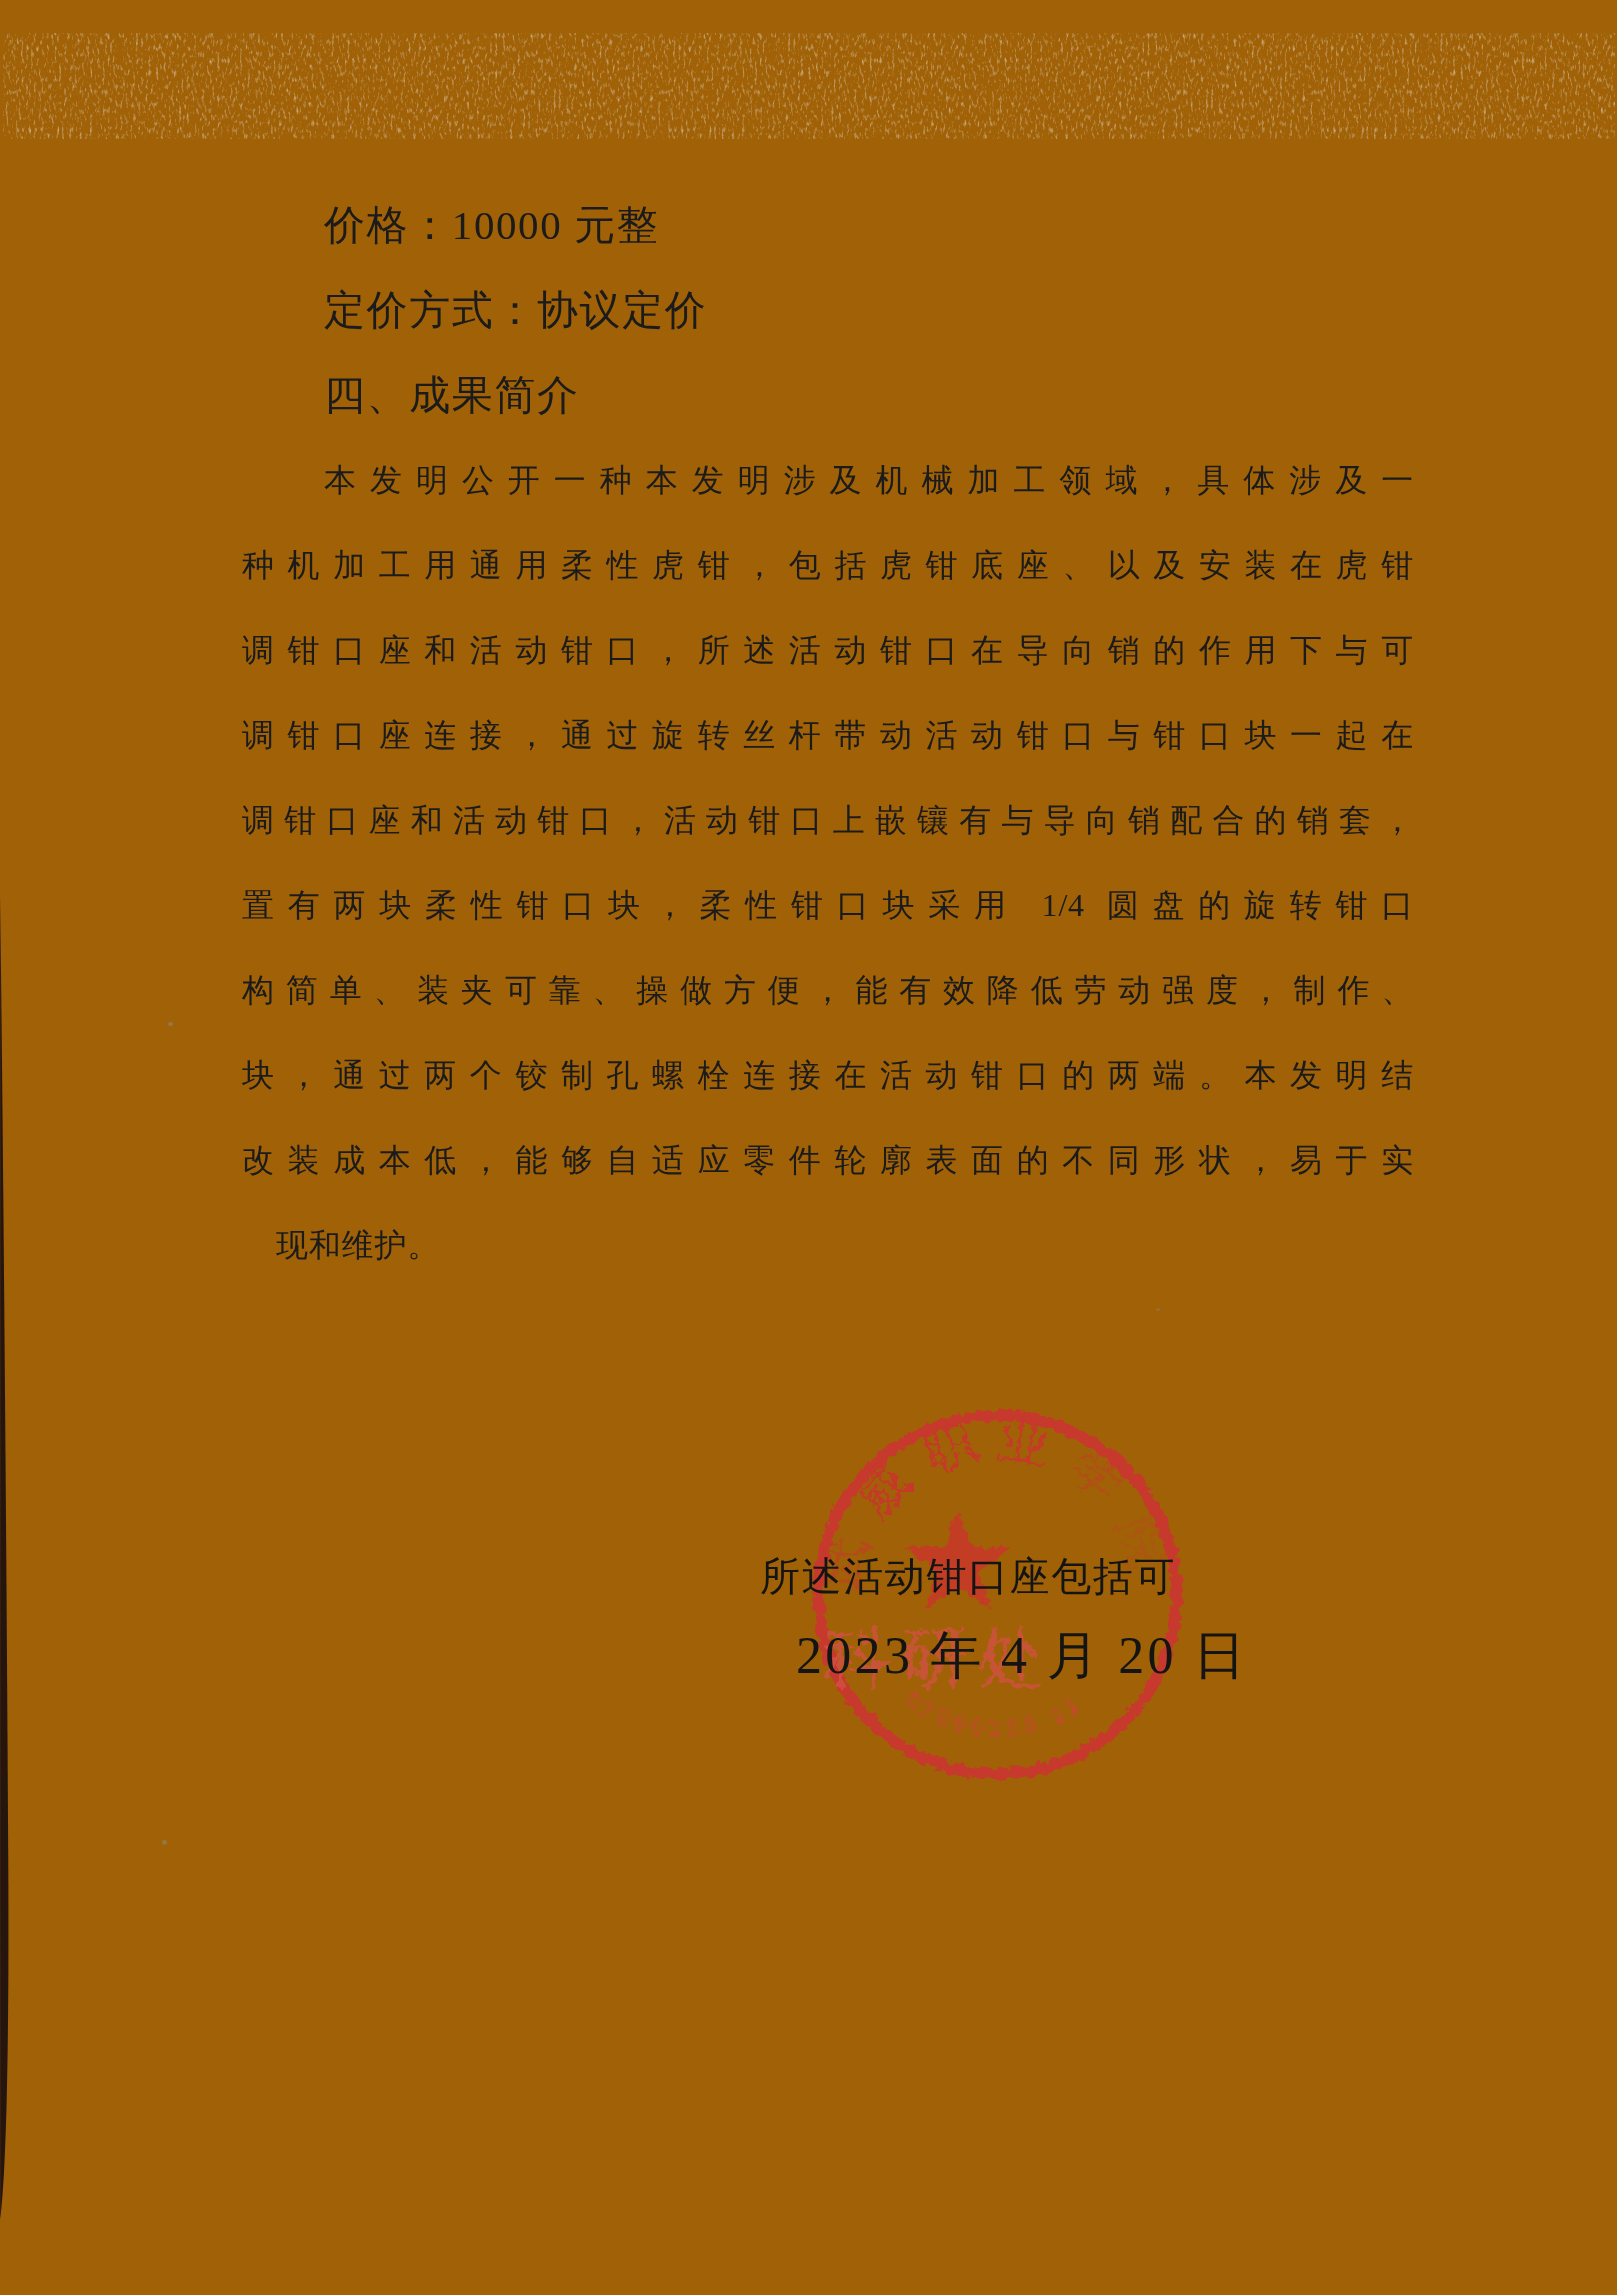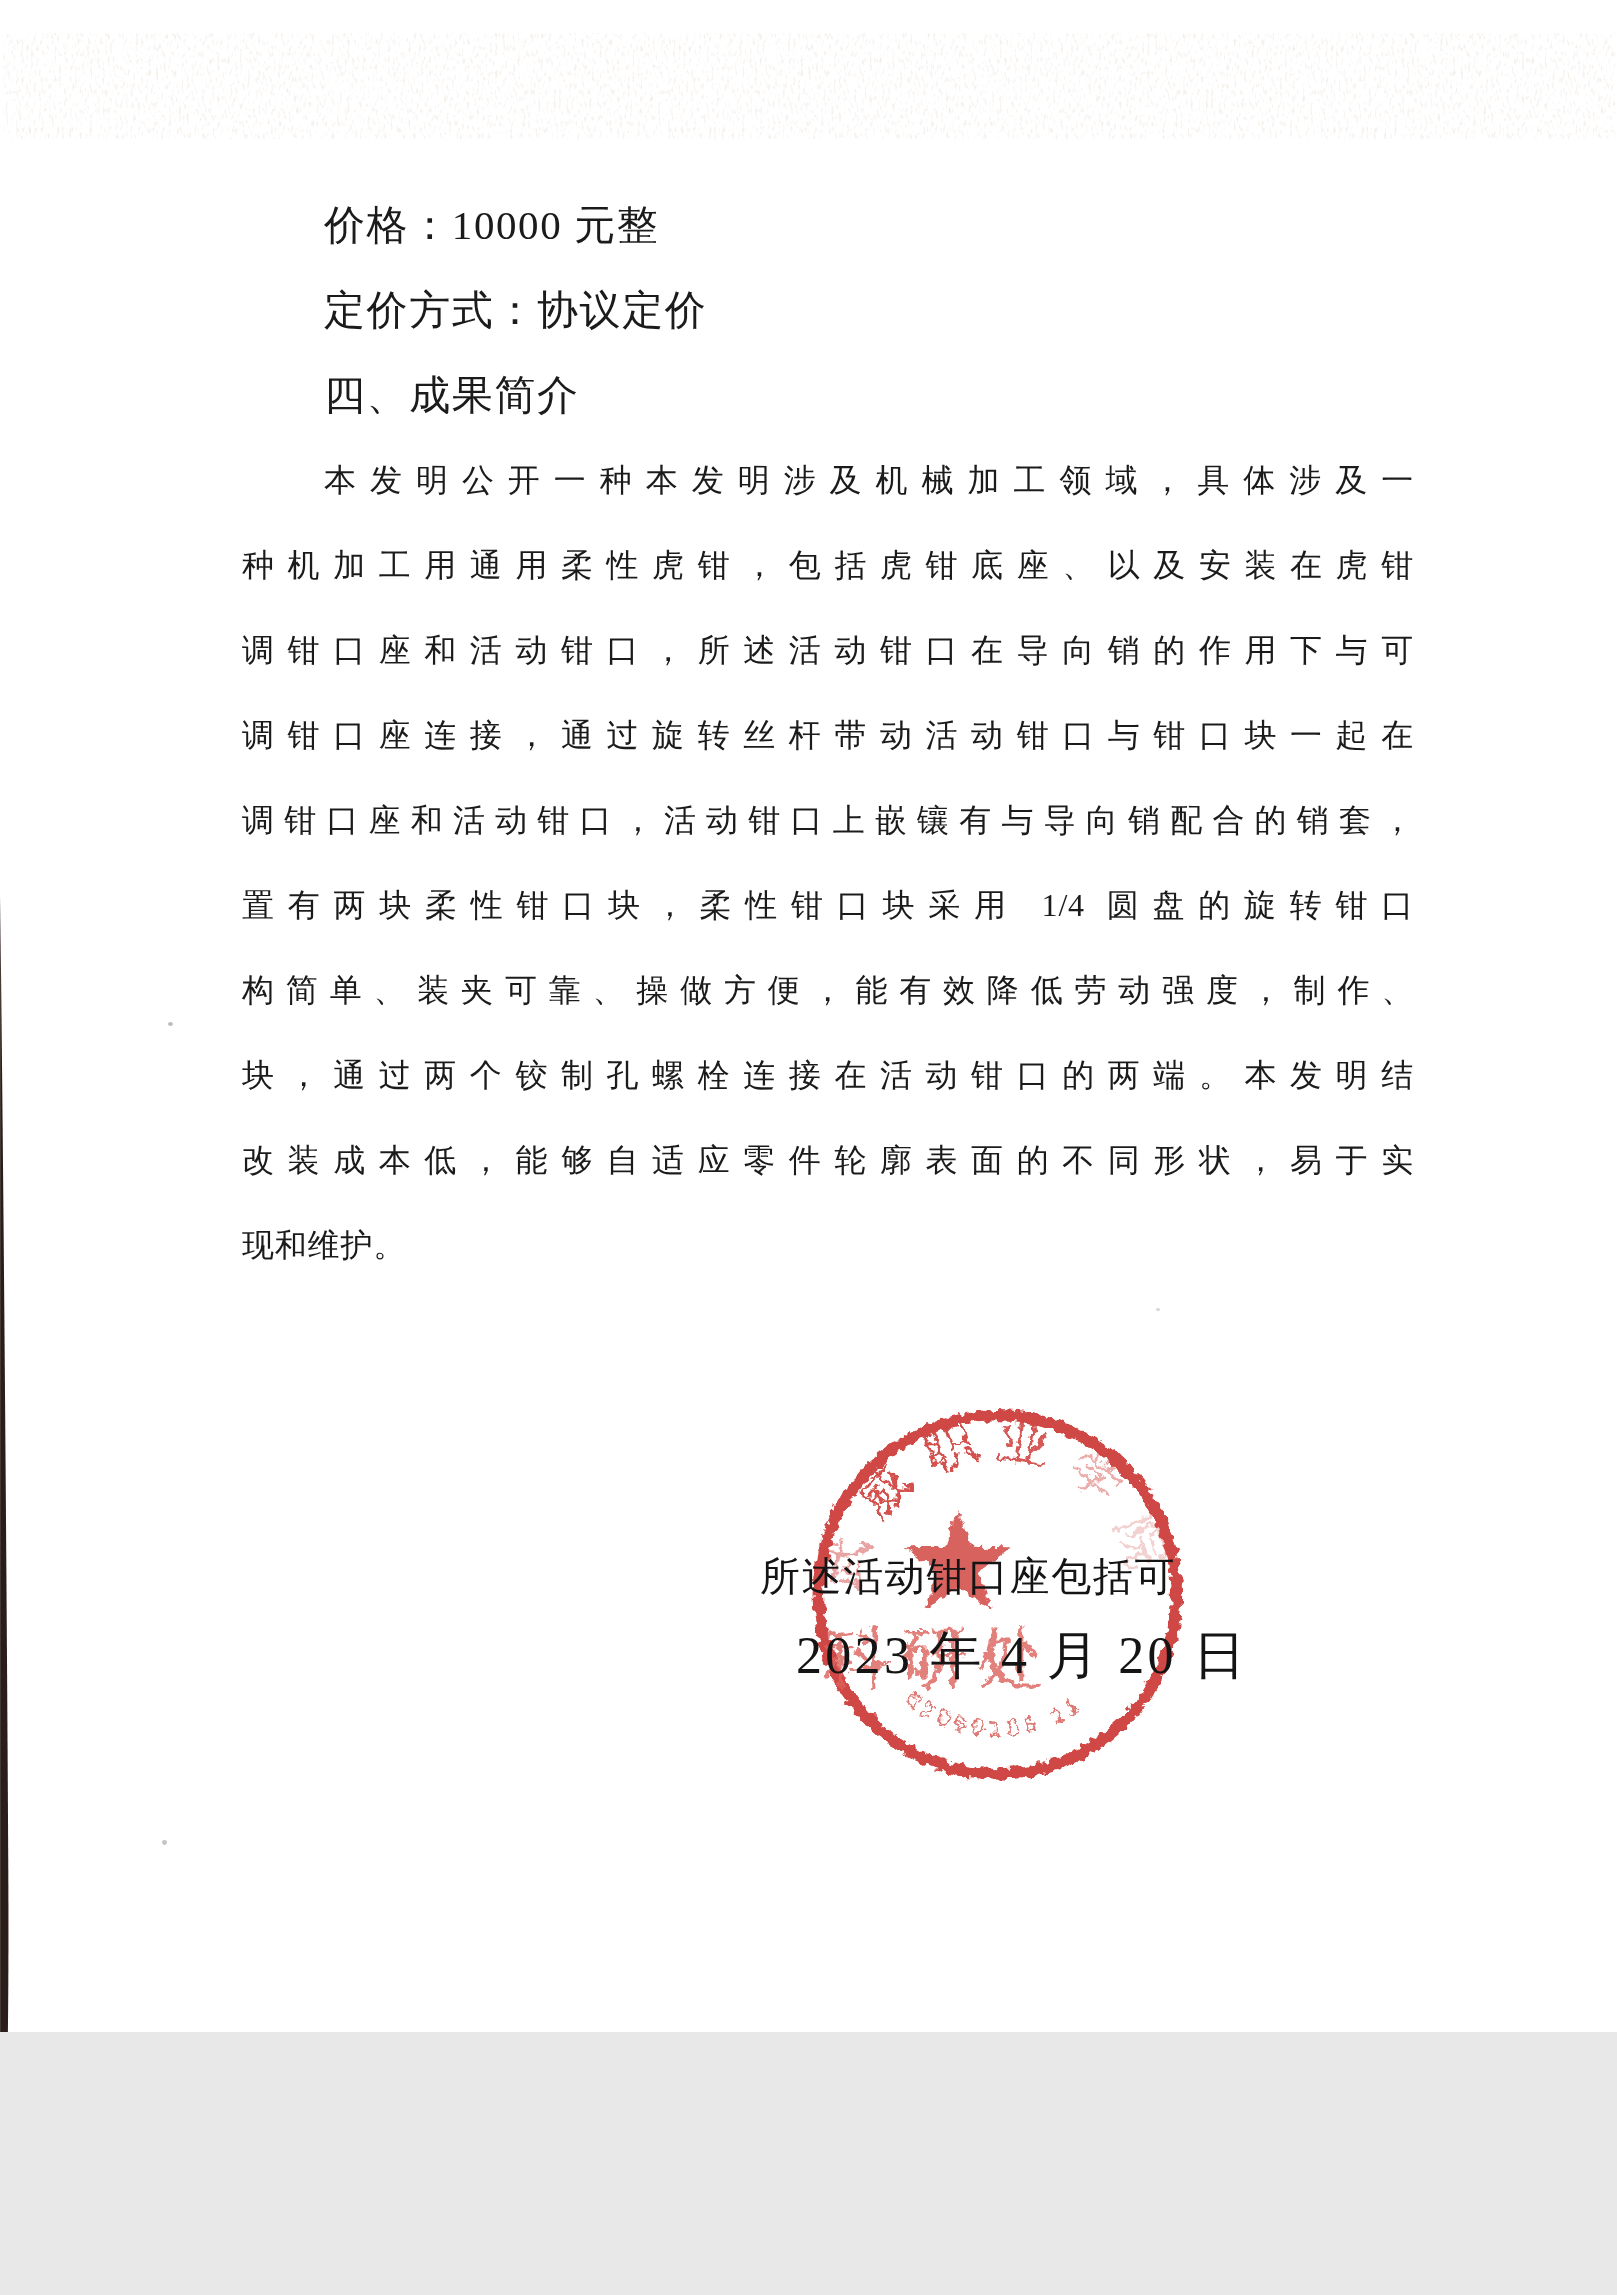--- a/index.html
+++ b/index.html
@@ -1,19 +1,19 @@
 <!DOCTYPE html>
 <html style="font-size:13px"><head>
 <meta charset="utf-8">
 <style>
   html,body{margin:0;padding:0;background:#e8e8e8;}
   .page{
     position:relative;
-    width:1618px;height:2032px;
-    background:#ffffff;
+    width:1618px;height:2295px;
+    background:#a16207;
     overflow:hidden;
     font-family:"Liberation Serif","DejaVu Serif",serif;
     color:#1b1b1b;
   }
   .scan-noise{position:absolute;left:0;top:33px;width:1618px;height:106px;pointer-events:none;}
   .page-grain{position:absolute;inset:0;pointer-events:none;opacity:.18;}
   .edge-shadow{position:absolute;left:0;top:0;width:33px;height:2295px;pointer-events:none;}
   .content{
     position:absolute;left:242px;top:183px;width:1172px;
   }
@@ -22,21 +22,21 @@
     letter-spacing:1.6px;
   }
   .tline.lead{padding-left:82px;}
   .pline{
     font-size:32px;line-height:85px;
     text-align:justify;text-align-last:justify;
     letter-spacing:0.8px;
     font-family:Liberation Serif, serif;
   }
   .pline.first{text-indent:82px;}
-  .pline.last{text-align:right;text-align-last:left;}
+  .pline.last{text-align:right;text-align-last:left;margin-left:34px;}
   .signature{
     position:absolute;left:760px;top:1544px;
     font-size:40px;line-height:65px;letter-spacing:1.6px;color:#141414;
     white-space:nowrap;
   }
   .sign-date{
     position:absolute;left:796px;top:1623px;
     font-size:52px;line-height:65px;letter-spacing:3.3px;color:#141414;
     white-space:nowrap;
   }

